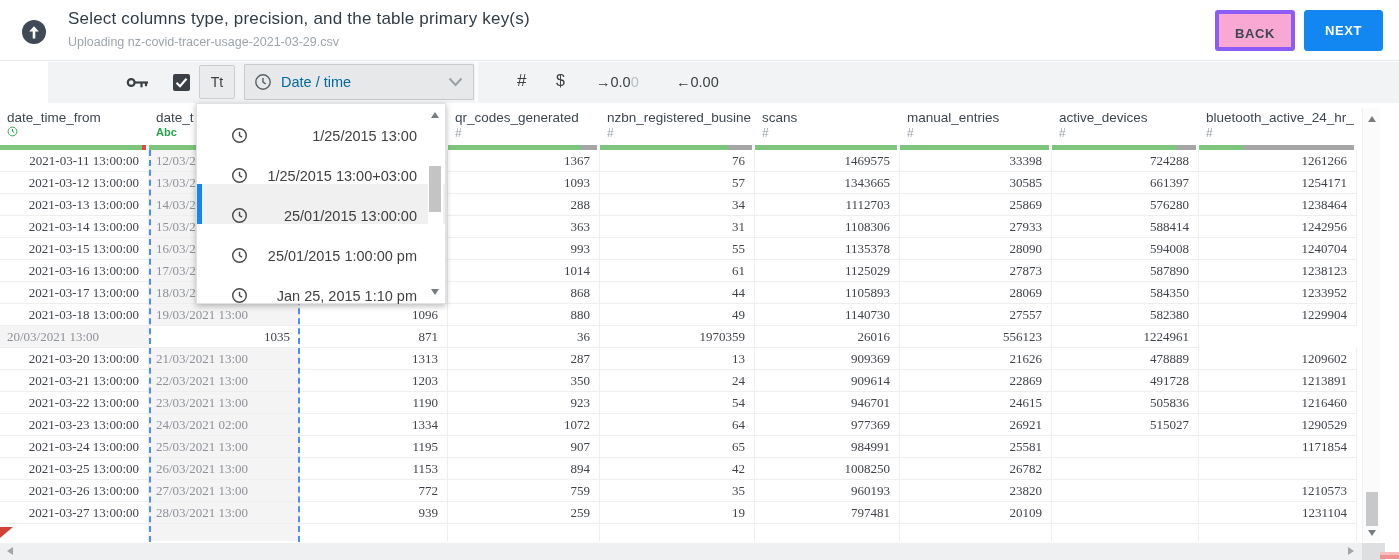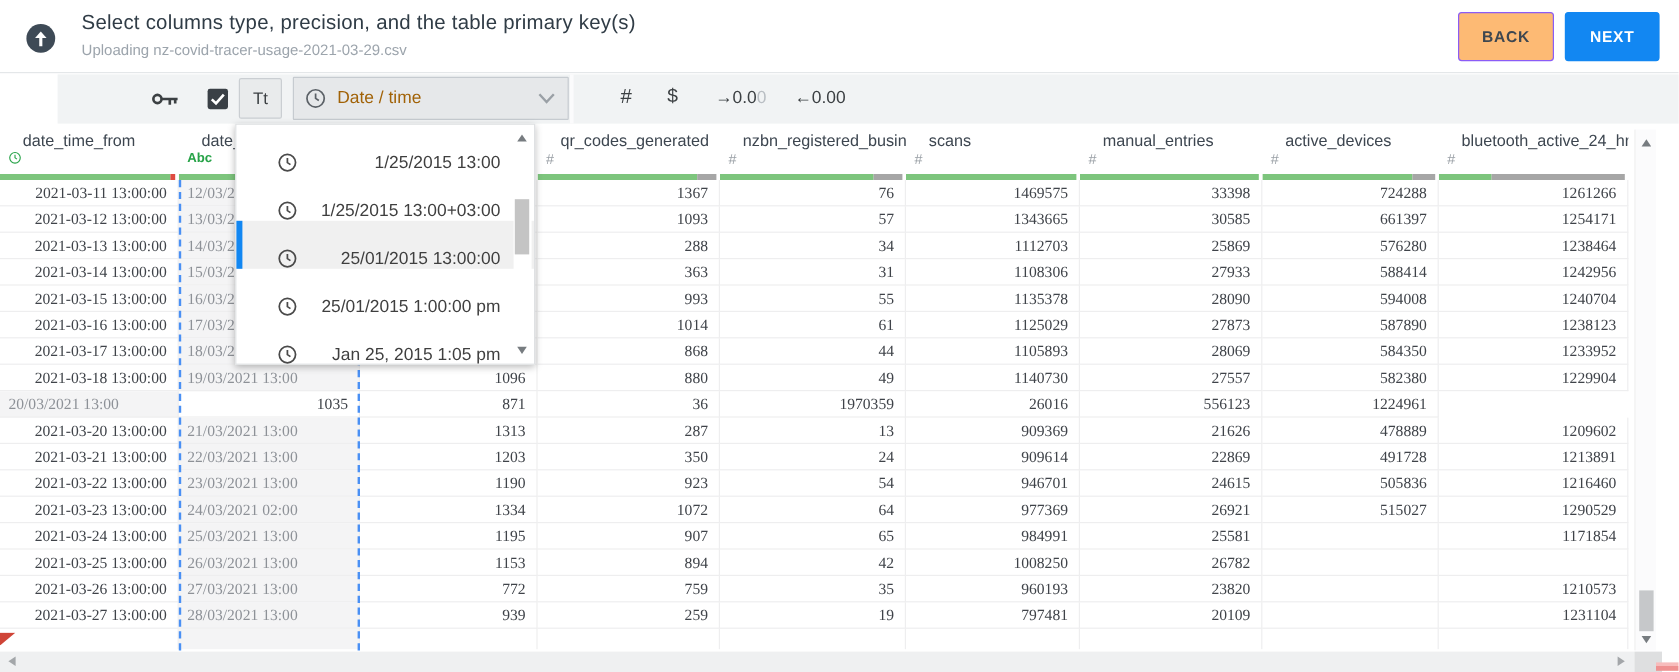--- a/index.html
+++ b/index.html
@@ -8,49 +8,49 @@
   .app { position:relative; width:1399px; height:560px; background:#fff; overflow:hidden;padding-left:12px; }
 
   
   .app-header { position:absolute; left:0; top:0; width:100%; height:61px; background:#fff;
                 border-bottom:1px solid #e4e7e9; }
   .upload-badge { position:absolute; left:21px; top:19px; width:26px; height:26px; }
   .hd-title { position:absolute; left:68px; top:9px; font-size:17px; color:#303c46; letter-spacing:.2px; }
   .hd-subtitle { position:absolute; left:68px; top:35px; font-size:12.5px; color:#9ca4ac; }
   .btn { position:absolute; top:10px; height:41px; border-radius:3px; font-size:13px; font-weight:bold;
          letter-spacing:.6px; text-align:center; line-height:39px; cursor:pointer; }
-  .btn-back { right:104px; width:80px; background:#fdba74; border:1px solid #8b5cf6; color:#3e4750; }
+  .btn-back { right:104px; width:80px; background:#f9a8d4; border:4px solid #8b5cf6; color:#3e4750; }
   .btn-next { right:16px; width:79px; background:#1287f2; border:1px solid #1287f2; color:#fff; }
 
   
   .toolbar { position:absolute; left:0; top:62px; width:100%; height:41px; background:#f1f3f4;margin-left:48px; }
   .tb-key { position:absolute; left:78px; top:13px; }
   .tb-check { position:absolute; left:125px; top:12px; width:17px; height:17px; background:#3a4046;
               border-radius:2px; }
   .tb-tt { position:absolute; left:151px; top:3px; width:36px; height:34px; background:#e9ebec;
            border:1px solid #caced2; border-radius:2px; text-align:center; line-height:32px;
            font-size:14px; color:#3c4043; }
   .tb-select { position:absolute; left:196px; top:2px; width:230px; height:36px; background:#e6e8ea;
                border:1px solid #c6cbd0; border-radius:1px; display:flex; align-items:center; }
   .tb-select .sel-clock { margin-left:9px; display:inline-flex; }
-  .tb-select .sel-label { margin-left:9px; font-size:14.5px; color:#a16207; flex:1; }
+  .tb-select .sel-label { margin-left:9px; font-size:14.5px; color:#0369a1; flex:1; }
   .tb-select .sel-chev { margin-right:10px; display:inline-flex; }
   .tb-divider { position:absolute; left:427px; top:0; width:3px; height:41px; background:#fbfbfc; }
   .tb-hash { position:absolute; left:469px; top:9px; font-size:17px; color:#3c4043; }
   .tb-dollar { position:absolute; left:508px; top:10px; font-size:16px; color:#3c4043; }
   .tb-dec { position:absolute; top:12px; font-size:14.5px; color:#3c4043; }
-  .tb-dec-l { left:548px; } .tb-dec-r { left:614px; }
+  .tb-dec-l { left:548px; } .tb-dec-r { left:628px; }
   .tb-dec .faded { color:#b9bec3; }
 
   
   .grid { position:absolute; left:0; top:108px; width:1357px;
           --cols:149px 151px 148px 152px 155px 145px 152px 147px 158px; }
   .thead { display:grid; grid-template-columns:var(--cols); height:42px; }
   .th { position:relative; height:42px; overflow:hidden; }
-  .th-name { padding:2px 6px 0 7px; font-size:13.5px; color:#3d4650; white-space:nowrap;margin-left:12px; }
+  .th-name { padding:2px 6px 0 7px; font-size:13.5px; color:#3d4650; white-space:nowrap; }
   .th-marker { padding:1px 6px 0 7px; height:15px; font-size:11px; }
   .mk-abc { color:#27a348; font-weight:bold; font-size:11px; }
   .mk-num { color:#9aa0a6; font-size:12px; }
   .th-bar { position:absolute; left:0; right:3px; bottom:0; height:5px; display:flex; }
   .th-bar span { height:100%; }
   .row { display:grid; grid-template-columns:var(--cols);font-family:Liberation Serif, serif; }
   .cell { height:22px; line-height:21px; font-size:13px; color:#3f4349; text-align:right;
           padding:0 9px 0 6px; border-right:1px solid #eeeeef; border-bottom:1px solid #eeeeef;
           white-space:nowrap; overflow:hidden; }
   .cell.c1 { text-align:left; color:#8d9197; background:#f4f4f5; padding-left:7px; }
@@ -465,21 +465,21 @@
           </span>
           <span class="dd-label">25/01/2015 1:00:00 pm</span>
         </div>
         <div class="dd-item">
           <span class="dd-clock">
             <svg width="17" height="17" viewBox="0 0 20 20">
               <circle cx="10" cy="10" r="8" fill="none" stroke="#4a4a4a" stroke-width="1.7"></circle>
               <path d="M10 5.5 V10 L13 12" fill="none" stroke="#4a4a4a" stroke-width="1.7"></path>
             </svg>
           </span>
-          <span class="dd-label">Jan 25, 2015 1:05 pm</span>
+          <span class="dd-label">Jan 25, 2015 1:10 pm</span>
         </div>
       </div>
     <div class="dd-scroll">
       <div class="arr arr-up" style="left:3px; top:6px;"></div>
       <div class="dd-thumb"></div>
       <div class="arr arr-down" style="left:3px; bottom:6px;"></div>
     </div>
   </div>
 
   <div class="vscroll">

